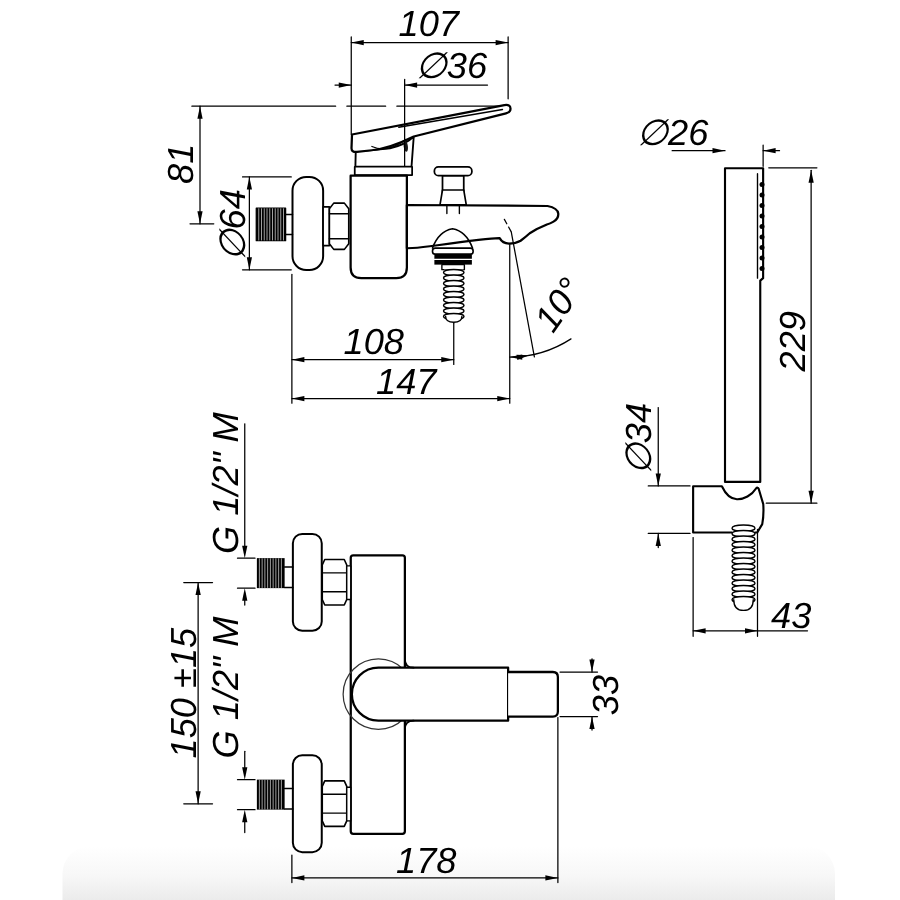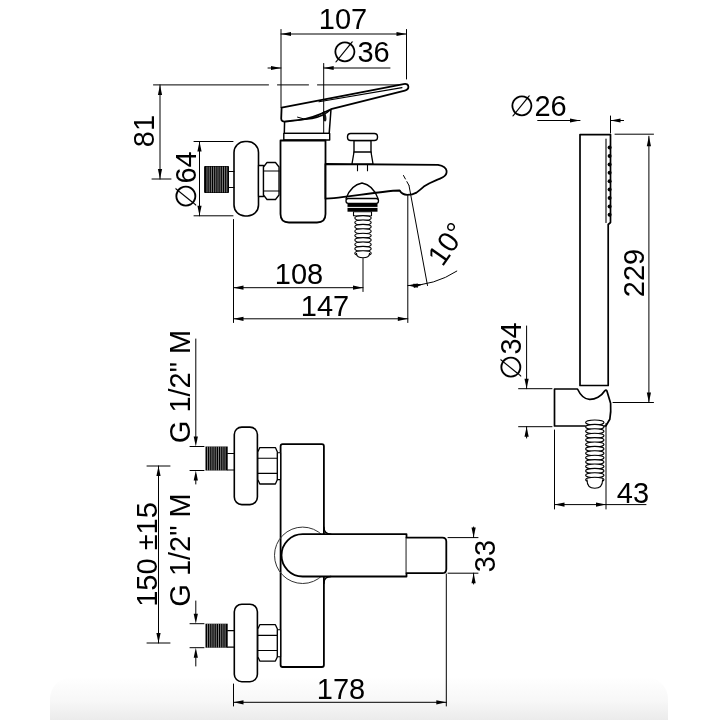--- a/index.html
+++ b/index.html
@@ -1,18 +1,18 @@
 <!DOCTYPE html>
 <html><head>
 <meta charset="utf-8">
 <style>
   html,body{margin:0;padding:0;}
   body{width:720px;height:720px;background:#ffffff;overflow:hidden;position:relative;
        font-family:"Liberation Sans", sans-serif;}
-  #stage{position:absolute;left:0;top:0;width:720px;height:532px;}
+  #stage{position:absolute;left:0;top:0;width:720px;height:532px;font-style:italic;}
   #footer-band{position:absolute;left:50px;top:677px;width:618px;height:43px;
        border-radius:22px 22px 0 0;
        background:linear-gradient(180deg,rgba(233,233,233,0) 0%,rgba(233,233,233,0.35) 55%,rgba(233,233,233,0.9) 100%);}
   svg{position:absolute;left:0;top:0;}
   .dimtxt{font-family:"Liberation Sans", sans-serif;font-size:29px;fill:#000;}
 </style>
 </head>
 <body>
 
 <div id="stage">

